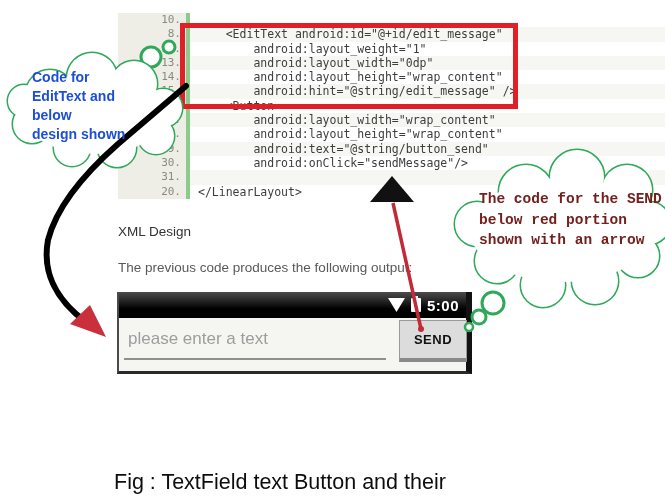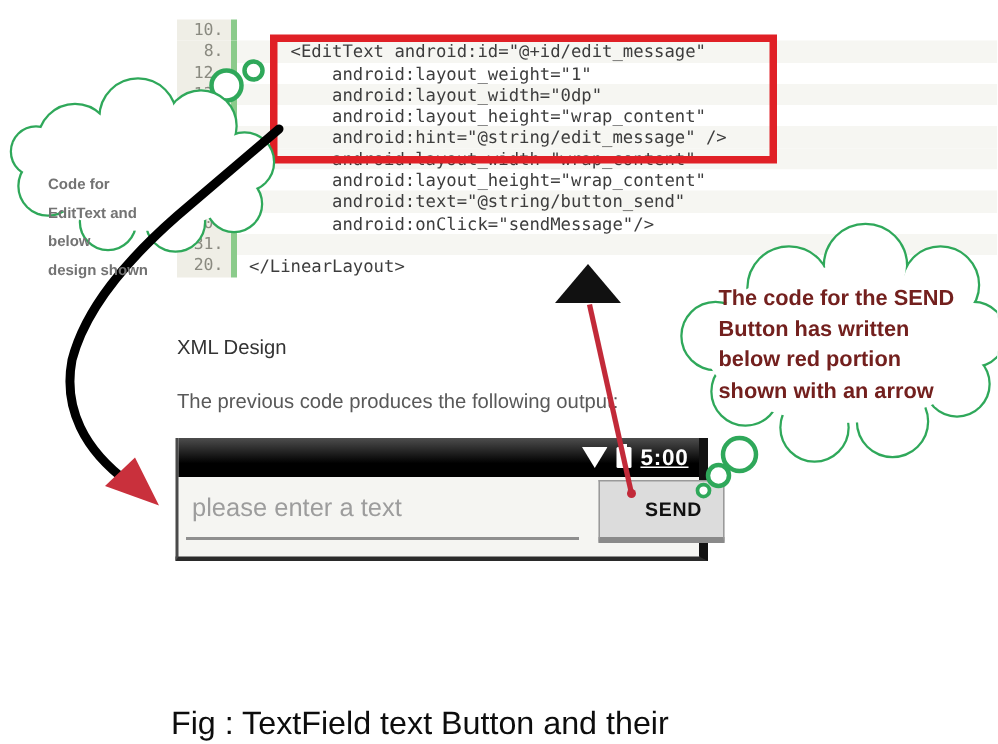--- a/index.html
+++ b/index.html
@@ -5,55 +5,55 @@
   html,body{margin:0;padding:0;background:#fff;}
   .canvas{
     position:relative;width:665px;height:496px;background:#ffffff;
     font-family:"Liberation Sans",sans-serif;overflow:hidden;
   }
   
   .editor{position:absolute;left:118px;top:13px;right:0;z-index:1;}
   .ed-row{display:flex;height:14.3px;line-height:14.4px;
     font-family:"DejaVu Sans Mono","Liberation Mono",monospace;font-size:11.5px;}
   .gut{width:31px;flex:none;background:#efeee6;color:#8a8a80;text-align:right;
-    padding-right:5px;font-size:11px;}
+    padding-right:5px;font-size:11px;padding-left:32px;}
   .gline{width:4px;flex:none;background:#8bcb8b;}
   .code{flex:1;white-space:pre;color:#3d3d3d;padding-left:8px;background:#ffffff;}
   .ed-row.alt .code{background:#f6f6f2;}
   
   .redbox{position:absolute;left:180px;top:23px;width:328px;height:76px;
     border:5px solid #e02026;z-index:4;}
   
   .xml-heading{position:absolute;left:118px;top:224px;font-size:13.5px;
     font-weight:normal;color:#333;z-index:2;}
   .body-text{position:absolute;left:118px;top:260px;font-size:13.5px;
     color:#595959;z-index:2;}
   
   .phone{position:absolute;left:117px;top:292px;width:355px;height:82px;
     box-sizing:border-box;border-left:2px solid #4a4a4a;border-right:6px solid #121212;
     border-bottom:3px solid #2a2a2a;background:#f5f5f2;z-index:2;}
   .statusbar{height:26px;background:linear-gradient(#4d4d4d,#000 65%);
     display:flex;justify-content:flex-end;align-items:center;gap:6px;padding-right:7px;}
   .wifi{display:block;}
   .battery{width:10px;height:14px;background:#fff;border-radius:1px;position:relative;}
   .battery:before{content:"";position:absolute;top:-2px;left:3px;width:4px;height:2px;background:#fff;}
-  .stime{color:#fff;font-size:15px;font-weight:bold;letter-spacing:0.5px;text-decoration:underline;}
+  .stime{color:#fff;font-size:15px;font-weight:bold;letter-spacing:0.5px;}
   .phone-body{position:relative;height:63px;}
   .hint{position:absolute;left:9px;top:11px;font-size:17px;color:#9d9d9d;}
   .underline{position:absolute;left:5px;top:40px;width:262px;height:2px;background:#8f8f8f;}
   .send-btn{position:absolute;left:280px;top:2px;width:66px;height:37px;
     background:#dcdcdc;border:1px solid #9a9a9a;border-bottom:4px solid #8a8a8a;
     color:#111;font-weight:bold;font-size:13px;display:flex;align-items:center;
-    justify-content:center;letter-spacing:0.5px;font-family:"Liberation Sans",sans-serif;padding-left:16px;}
+    justify-content:center;letter-spacing:0.5px;font-family:"Liberation Sans",sans-serif;}
   
   .overlay{position:absolute;left:0;top:0;width:665px;height:496px;z-index:6;pointer-events:none;}
   .cloud-text{position:absolute;z-index:7;font-weight:bold;line-height:19px;}
-  .cloud-text.left{left:32px;top:68px;width:135px;font-size:10px;color:#737373;margin-top:46px;}
+  .cloud-text.left{left:32px;top:68px;width:135px;font-size:14px;color:#1d4ed8;}
   .cloud-text.right{left:479px;top:189px;width:175px;font-size:14.5px;
-    color:#73201e;line-height:20.5px;}
+    color:#73201e;line-height:20.5px;font-family:Liberation Mono, monospace;}
   .cloud-text div{white-space:nowrap;}
   
   .caption{position:absolute;left:114px;top:410px;font-size:21.5px;color:#0d0d0d;
     line-height:29px;z-index:2;white-space:pre;}
 </style>
 </head>
 <body>
 
 <div class="canvas">
 
@@ -80,20 +80,25 @@
       </div>
     <div class="ed-row">
         <span class="gut">14.</span>
         <span class="gline"></span>
         <span class="code">        android:layout_height="wrap_content"</span>
       </div>
     <div class="ed-row alt">
         <span class="gut">15.</span>
         <span class="gline"></span>
         <span class="code">        android:hint="@string/edit_message" /&gt;</span>
+      </div>
+    <div class="ed-row">
+        <span class="gut">16.</span>
+        <span class="gline"></span>
+        <span class="code">    &lt;Button</span>
       </div>
     <div class="ed-row alt">
         <span class="gut">17.</span>
         <span class="gline"></span>
         <span class="code">        android:layout_width="wrap_content"</span>
       </div>
     <div class="ed-row">
         <span class="gut">18.</span>
         <span class="gline"></span>
         <span class="code">        android:layout_height="wrap_content"</span>
@@ -221,18 +226,17 @@
   </svg>
 
   <div class="cloud-text left">
     <div>Code for</div>
     <div>EditText and</div>
     <div>below</div>
     <div>design shown</div>
   </div>
   <div class="cloud-text right">
     <div>The code for the SEND</div>
-    <div>Button has written</div>
     <div>below red portion</div>
     <div>shown with an arrow</div>
   </div>
 
 </div>
 
 </body></html>

